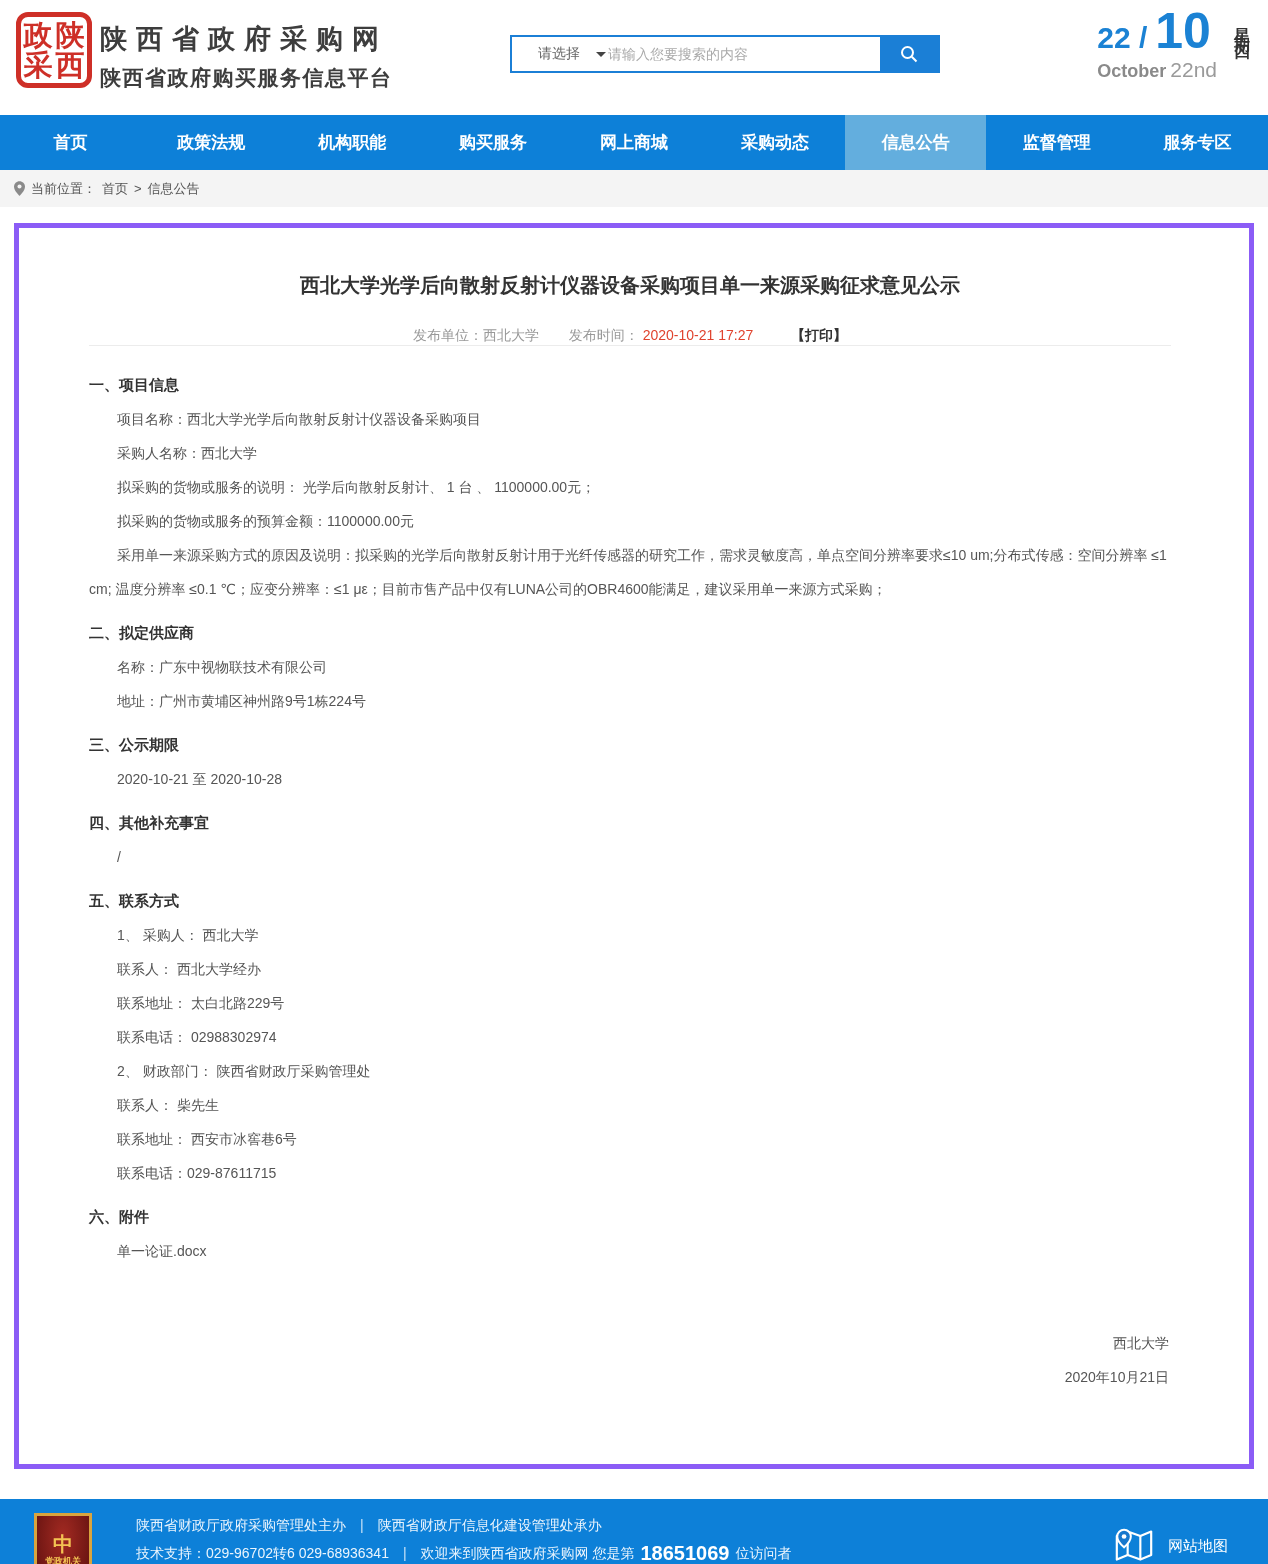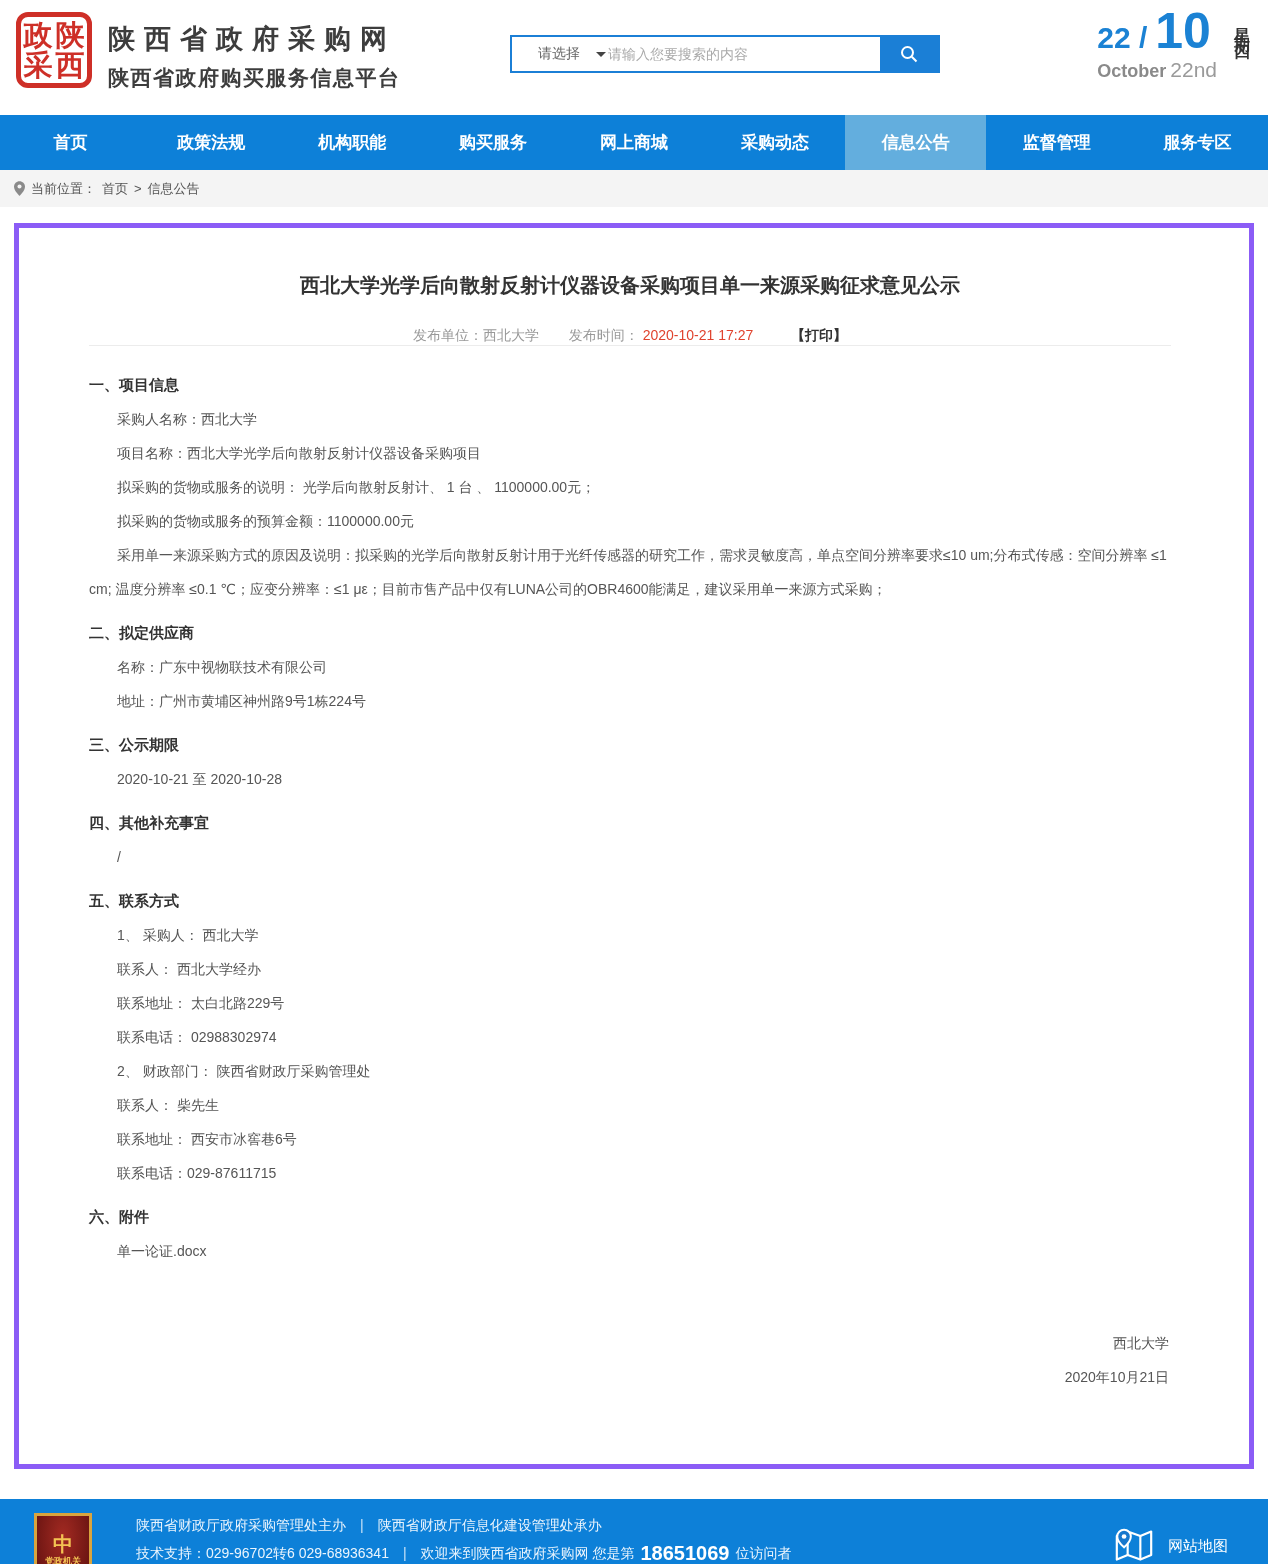--- a/index.html
+++ b/index.html
@@ -11,21 +11,21 @@
   }
   
   .header { position: relative; height: 115px; background:#fff; }
   .logo {
     position:absolute; left:16px; top:12px; width:76px; height:76px;
     border:5px solid #ce2f27; border-radius:12px;
     display:grid; grid-template-columns:1fr 1fr; place-items:center;
     padding:3px 1px; cursor:pointer;
   }
   .logo span { color:#ce2f27; font-weight:bold; font-size:29px; line-height:1; }
-  .brand { position:absolute; left:108px; top:21px; }
+  .brand { position:absolute; left:100px; top:21px; }
   .brand-title { font-size:27px; font-weight:bold; letter-spacing:9px; color:#3d3d3d; }
   .brand-sub { font-size:21px; font-weight:bold; letter-spacing:1.5px; color:#3d3d3d; margin-top:7px; }
   .searchbar {
     position:absolute; left:510px; top:35px; width:430px; height:38px;
     border:2px solid #1b7fd6; display:flex; align-items:stretch; background:#fff;
   }
   .search-select {
     width:96px; display:flex; align-items:center; gap:16px;
     padding-left:26px; font-size:14px; color:#666; cursor:pointer; flex-shrink:0;
   }
@@ -183,22 +183,22 @@
   <div class="article-meta">
     <span>发布单位：</span><span>西北大学</span><span class="sep"></span>
     <span>发布时间：</span>
     <span class="meta-time">2020-10-21 17:27</span>
     <span class="print-btn">【打印】</span>
   </div>
 
   <div class="sections">
 
     <h3>一、项目信息</h3>
+    <p>项目名称：西北大学光学后向散射反射计仪器设备采购项目</p>
     <p>采购人名称：西北大学</p>
-    <p>项目名称：西北大学光学后向散射反射计仪器设备采购项目</p>
     <p>拟采购的货物或服务的说明： 光学后向散射反射计、 1 台 、 1100000.00元；</p>
     <p>拟采购的货物或服务的预算金额：1100000.00元</p>
     <p class="flow">采用单一来源采购方式的原因及说明：拟采购的光学后向散射反射计用于光纤传感器的研究工作，需求灵敏度高，单点空间分辨率要求≤10 um;分布式传感：空间分辨率 ≤1 cm; 温度分辨率 ≤0.1 ℃；应变分辨率：≤1 με；目前市售产品中仅有LUNA公司的OBR4600能满足，建议采用单一来源方式采购；</p>
 
     <h3>二、拟定供应商</h3>
     <p>名称：广东中视物联技术有限公司</p>
     <p>地址：广州市黄埔区神州路9号1栋224号</p>
 
     <h3>三、公示期限</h3>
     <p>2020-10-21 至 2020-10-28</p>

